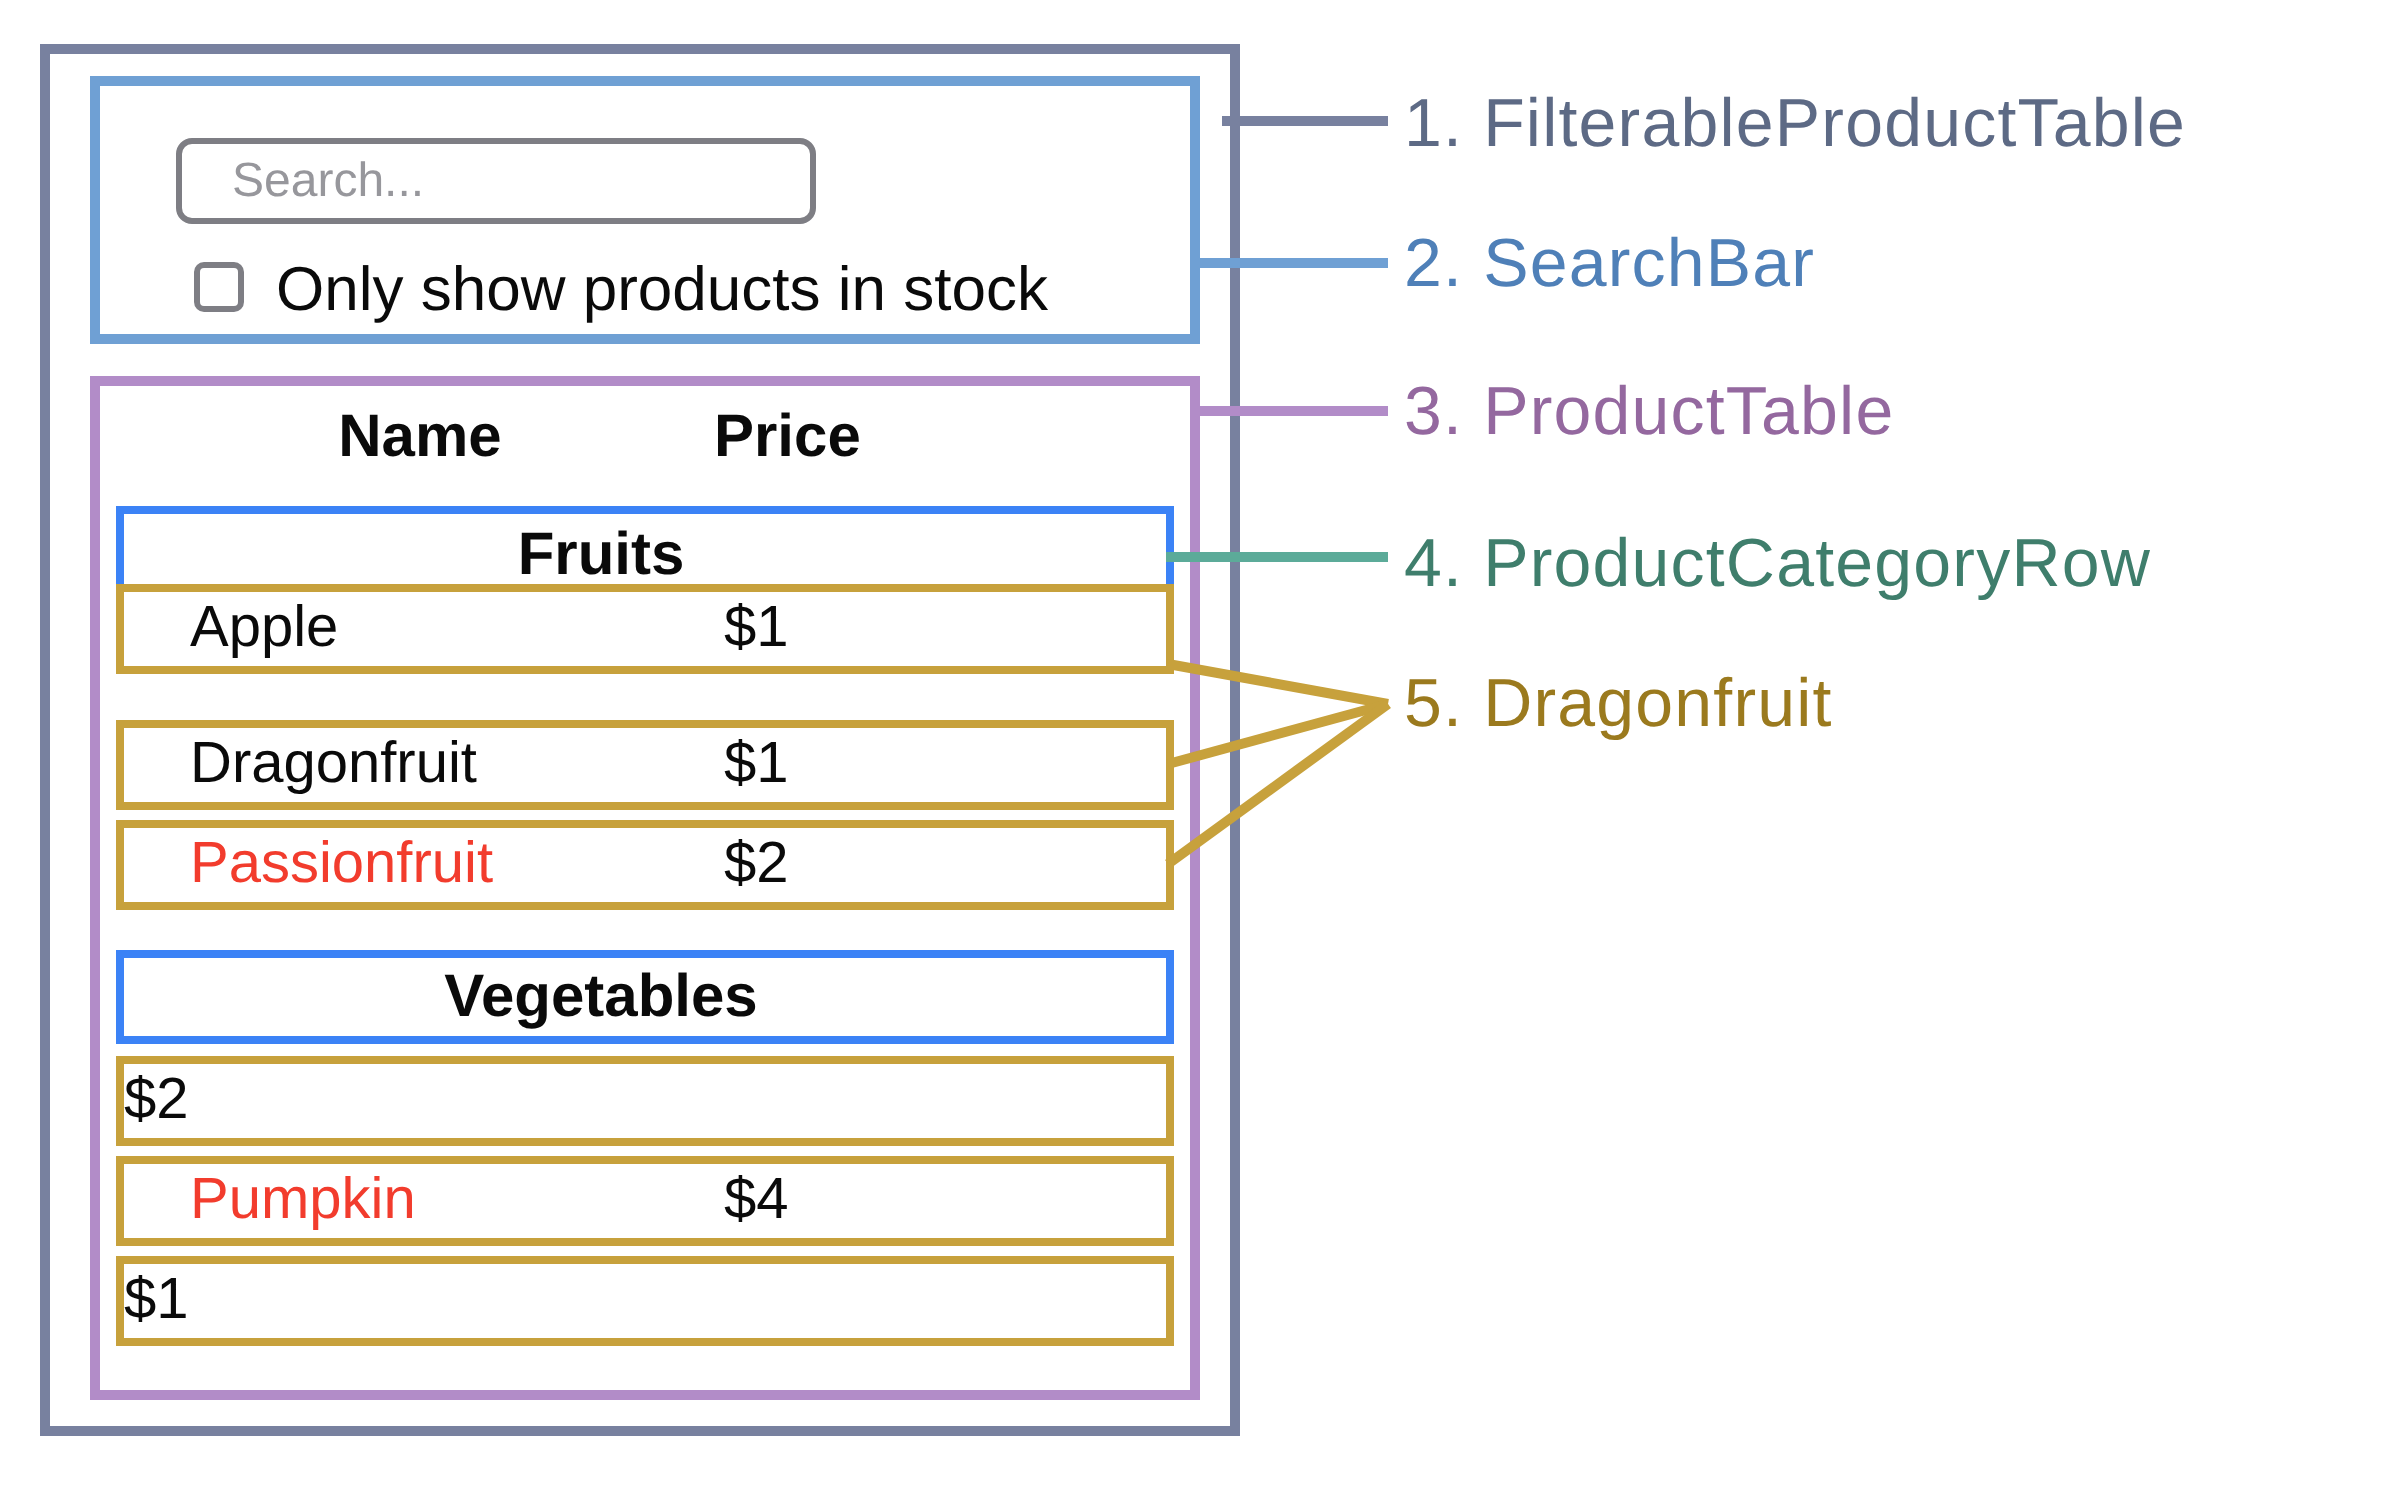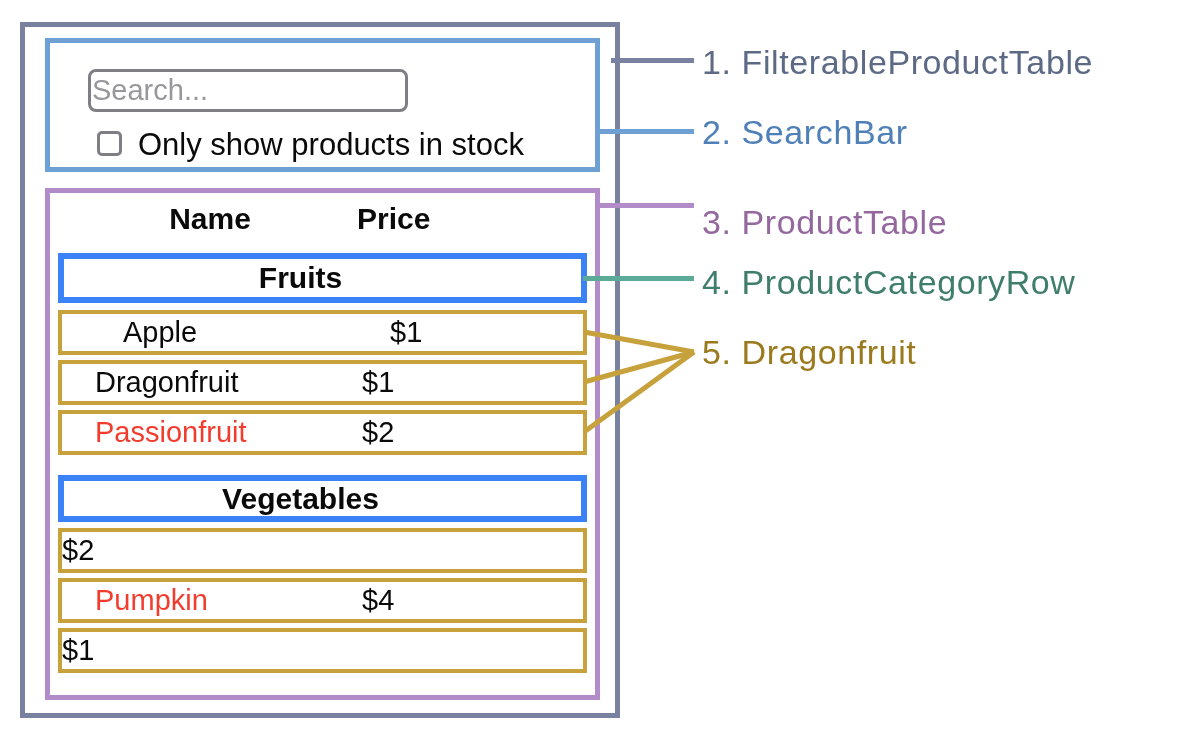--- a/index.html
+++ b/index.html
@@ -8,63 +8,63 @@
     font-family:"Liberation Sans",sans-serif;color:#0a0a0a;
   }
   .abs{position:absolute;box-sizing:border-box;}
   
   #outer-box{left:20px;top:22px;width:600px;height:696px;border:5px solid #78819f;background:#fff;}
   #searchbar-box{left:45px;top:38px;width:555px;height:134px;border:5px solid #6fa0d4;background:#fff;}
   #producttable-box{left:45px;top:188px;width:555px;height:512px;border:5px solid #b28cc8;background:#fff;}
   
   #search-input{
     position:absolute;left:88px;top:69px;width:320px;height:43px;box-sizing:border-box;
-    border:3px solid #7e7e84;border-radius:8px;padding:0 0 0 1px;
-    font-family:"Liberation Sans",sans-serif;font-size:29px;color:#3a3a3a;outline:none;background:#fff;
+    border:3px solid #7e7e84;border-radius:8px;padding:0 0 0 25px;
+    font-family:"Liberation Sans",sans-serif;font-size:24px;color:#3a3a3a;outline:none;background:#fff;
   }
   #search-input::placeholder{color:#97979c;opacity:1;}
   #stock-checkbox{left:97px;top:131px;width:25px;height:25px;border:3px solid #7e7e84;border-radius:5px;background:#fff;cursor:pointer;}
   #stock-label{left:138px;top:128px;font-size:31px;line-height:33px;white-space:nowrap;}
   
   .hdr{font-weight:bold;font-size:30px;line-height:34px;text-align:center;}
   #hdr-name{left:62px;top:202px;width:296px;}
   #hdr-price{left:357px;top:202px;width:64px;}
   
   .cat-row{
-    left:58px;width:529px;border:6px solid #3b82f6;background:#fff;
+    left:58px;width:529px;border:4px solid #3b82f6;background:#fff;
     display:flex;align-items:center;justify-content:center;
     font-weight:bold;font-size:30px;padding-right:44px;
   }
   #cat-fruits{top:253px;height:50px;}
   #cat-vegetables{top:475px;height:47px;}
   .p-row{
     left:58px;width:529px;height:45px;border:4px solid #c7a13c;background:#fff;
     display:flex;align-items:center;font-size:29px;
   }
-  #row-apple{top:310px;padding-left:28px;} #row-dragonfruit{top:360px;} #row-passionfruit{top:410px;}
+  #row-apple{top:292px;} #row-dragonfruit{top:360px;} #row-passionfruit{top:410px;}
   #row-spinach{top:528px;} #row-pumpkin{top:578px;} #row-peas{top:628px;}
   .p-row .name{margin-left:33px;width:267px;}
   .p-row .price{}
   .oos{color:#f23c2d;}
   
   .conn{position:absolute;height:5px;}
   #conn-1{left:611px;top:58px;width:83px;background:#78819f;}
   #conn-2{left:596px;top:129px;width:98px;background:#6fa0d4;}
   #conn-3{left:596px;top:203px;width:98px;background:#b28cc8;}
   #conn-4{left:583px;top:276px;width:111px;background:#5cab99;}
   #gold-arrow{position:absolute;left:0;top:0;width:1200px;height:744px;pointer-events:none;}
   
   .legend-item{
     position:absolute;left:702px;font-size:34px;line-height:42px;letter-spacing:0.6px;
     white-space:nowrap;font-weight:500;
   }
   .legend-item .num{margin-right:10px;}
   #legend-1{top:41px;color:#5d6a85;}
   #legend-2{top:111px;color:#4f80b8;}
-  #legend-3{top:201px;color:#94689f;}
+  #legend-3{top:185px;color:#94689f;}
   #legend-4{top:261px;color:#3f7e6c;}
   #legend-5{top:331px;color:#9b7a1e;}
 </style>
 </head>
 <body>
 
 <div id="canvas">
 
   <div class="abs" id="outer-box"></div>
 

